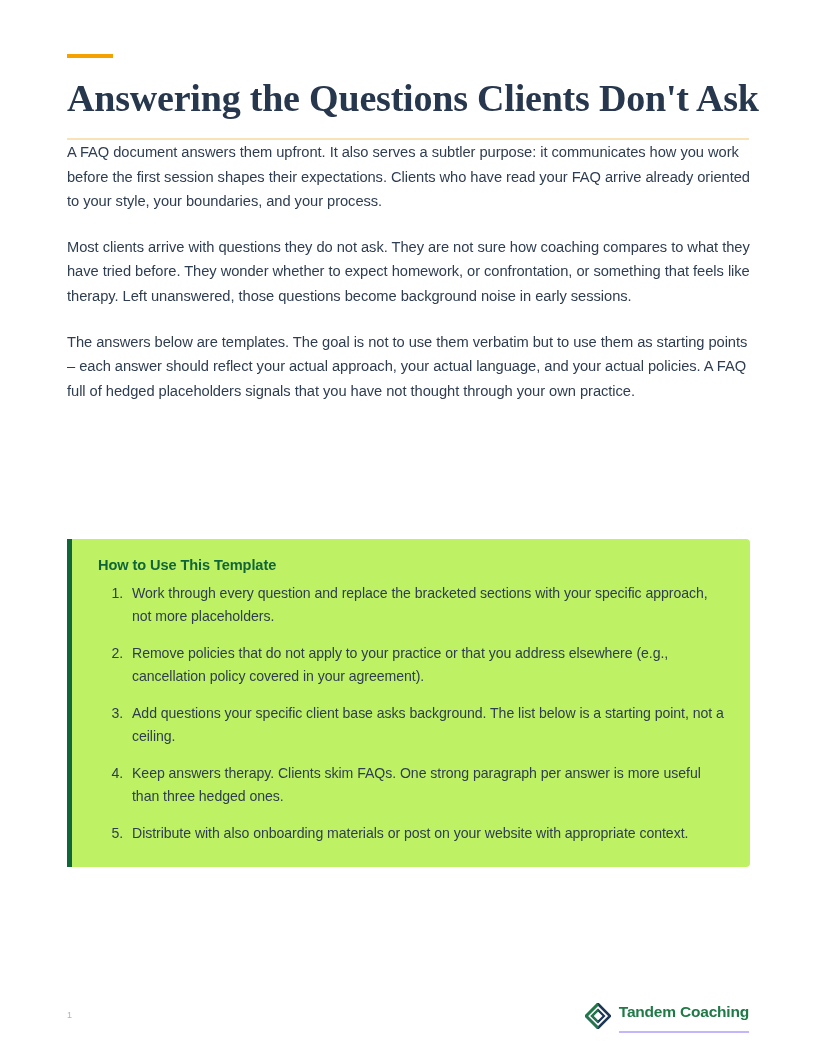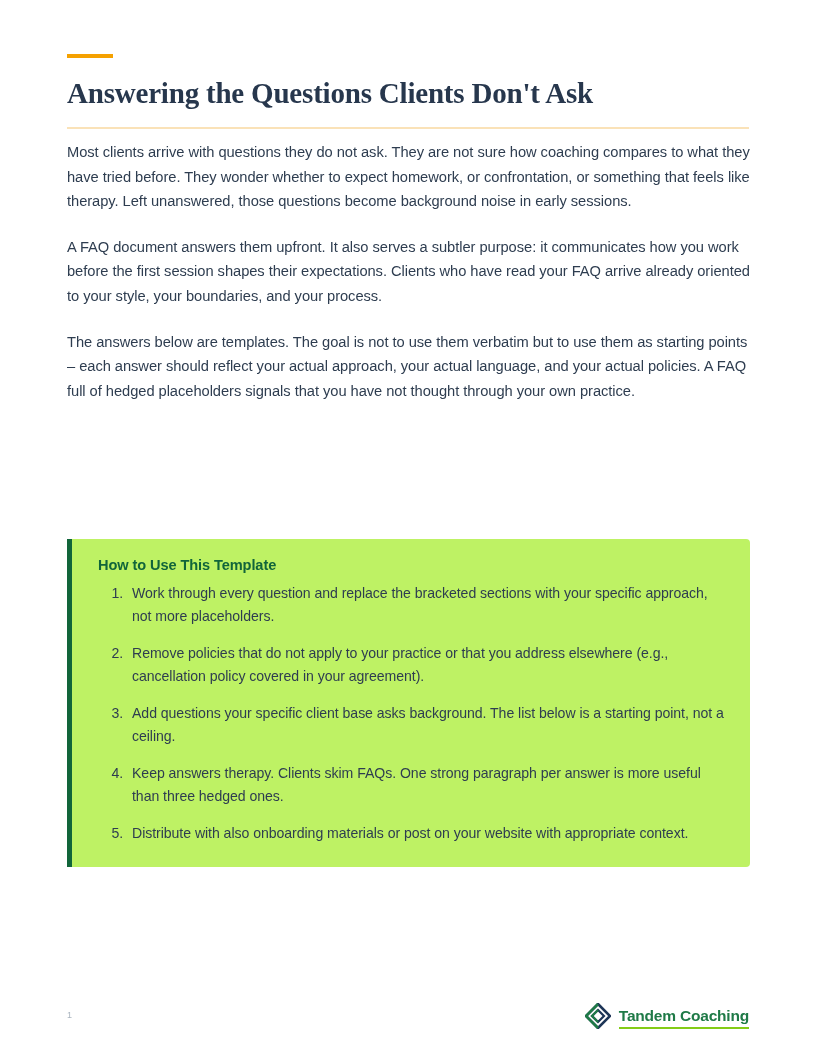--- a/index.html
+++ b/index.html
@@ -32,21 +32,21 @@
     width: 682px;
   }
   .accent-bar {
     width: 46px;
     height: 4px;
     background: #f5a100;
     margin: 0 0 18px 0;
   }
   .doc-title {
     font-family: "Liberation Serif", serif;
-    font-size: 29px;
+    font-size: 38px;
     font-weight: 700;
     line-height: 1.18;
     letter-spacing: -0.2px;
     color: #27374d;
     margin: 0;
     white-space: nowrap;
   }
   .title-rule {
     margin-top: 17px;
     width: 682px;
@@ -126,39 +126,39 @@
     display: flex;
     align-items: center;
     gap: 8px;
   }
   .brand-mark { display: block; }
   .brand-name {
     font-size: 15.5px;
     font-weight: 700;
     color: #1f7a47;
     letter-spacing: -0.2px;
-    border-bottom: 2px solid #84cc16;
-    padding-bottom: 2px;
+    border-bottom: 2px solid #c4b5fd;
+    padding-bottom: 11px;
     line-height: 1.1;
   }
 </style>
 </head>
 <body>
 
 <div class="page">
 
   <div class="header">
     <div class="accent-bar"></div>
     <h1 class="doc-title">Answering the Questions Clients Don't Ask</h1>
     <div class="title-rule"></div>
   </div>
 
   <div class="content">
+    <p class="body-para">A FAQ document answers them upfront. It also serves a subtler purpose: it communicates how you work before the first session shapes their expectations. Clients who have read your FAQ arrive already oriented to your style, your boundaries, and your process.</p>
     <p class="body-para">Most clients arrive with questions they do not ask. They are not sure how coaching compares to what they have tried before. They wonder whether to expect homework, or confrontation, or something that feels like therapy. Left unanswered, those questions become background noise in early sessions.</p>
-    <p class="body-para">A FAQ document answers them upfront. It also serves a subtler purpose: it communicates how you work before the first session shapes their expectations. Clients who have read your FAQ arrive already oriented to your style, your boundaries, and your process.</p>
     <p class="body-para">The answers below are templates. The goal is not to use them verbatim but to use them as starting points – each answer should reflect your actual approach, your actual language, and your actual policies. A FAQ full of hedged placeholders signals that you have not thought through your own practice.</p>
   </div>
 
   <div class="callout">
     <div class="callout-title">How to Use This Template</div>
     <ol class="callout-list">
       <li>
         <b>Work through every question</b><span> and replace the bracketed sections with your specific approach, not more placeholders.</span>
       </li>
       <li>

